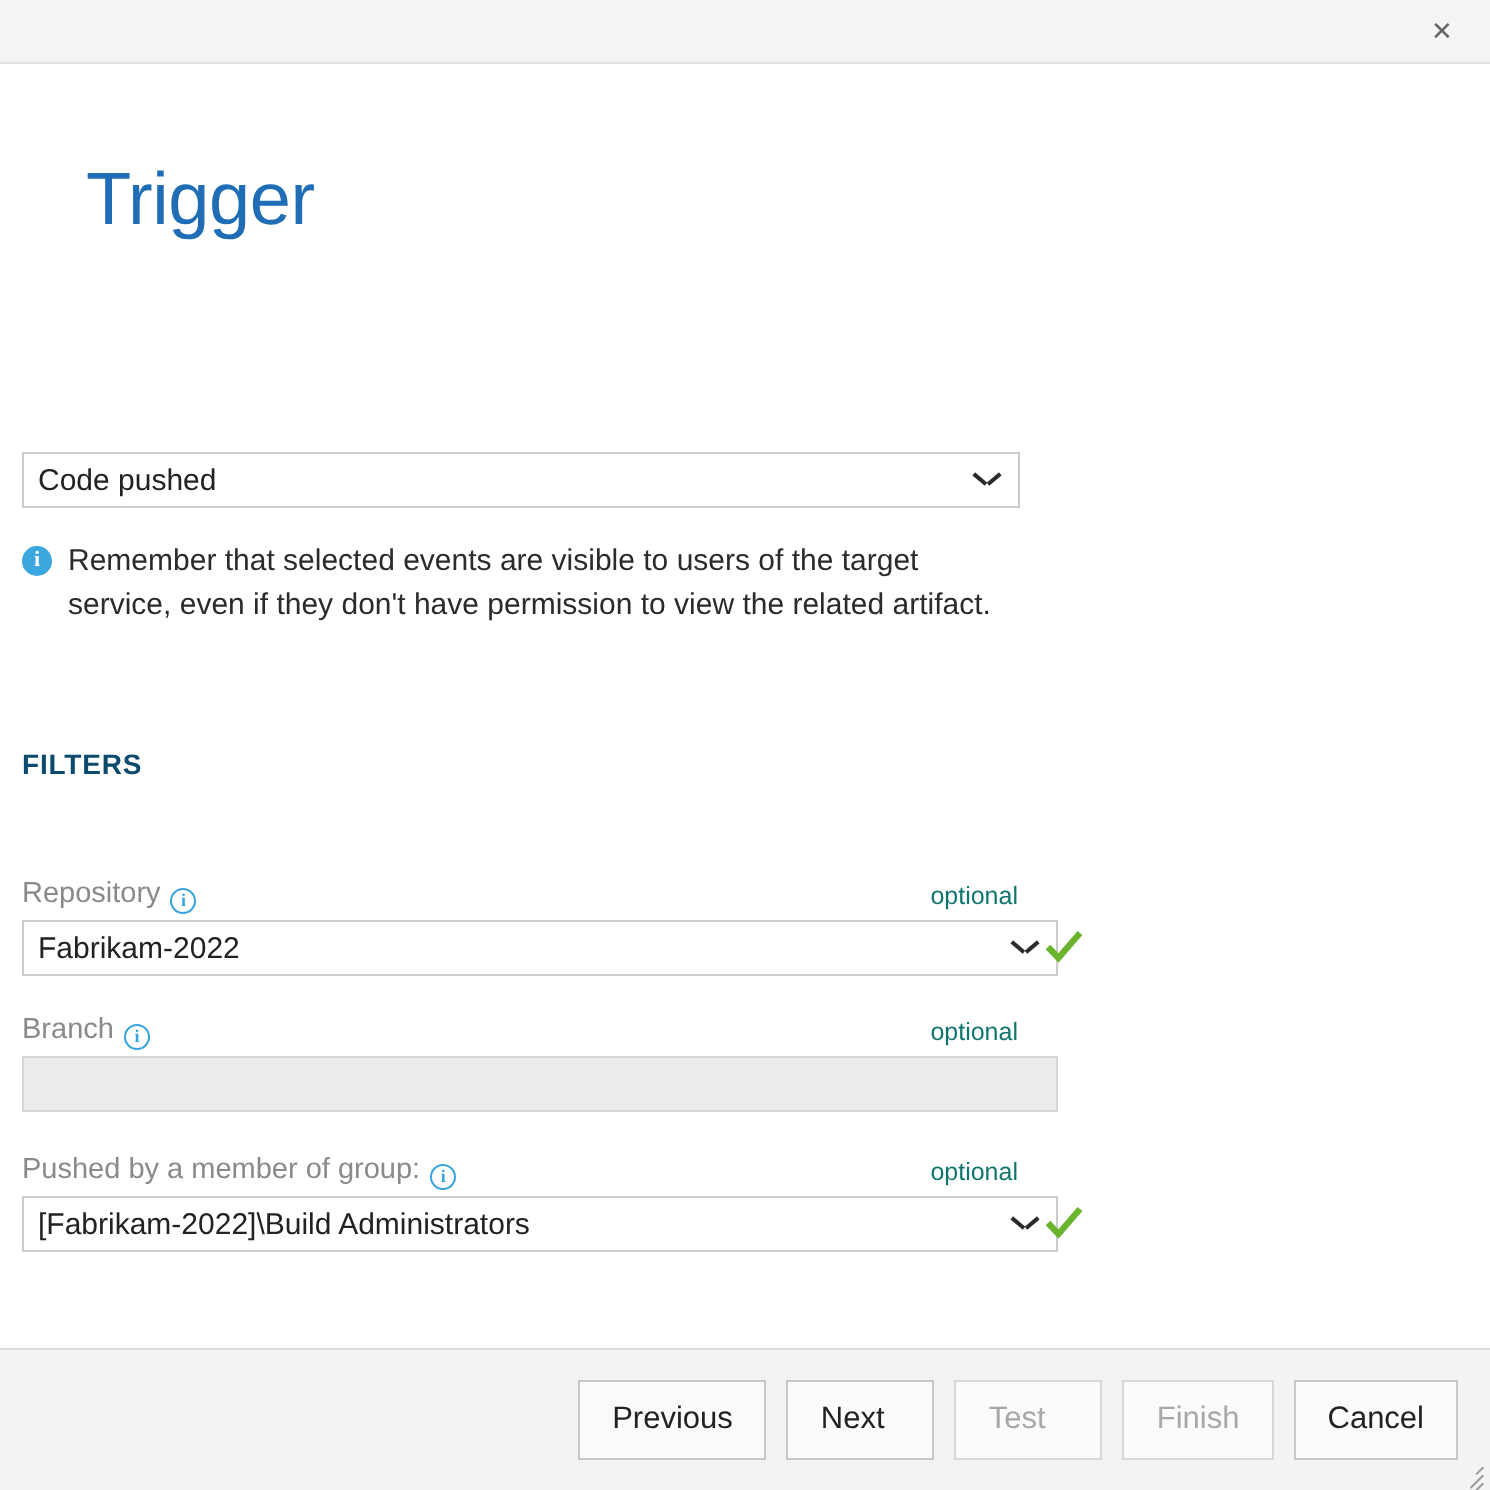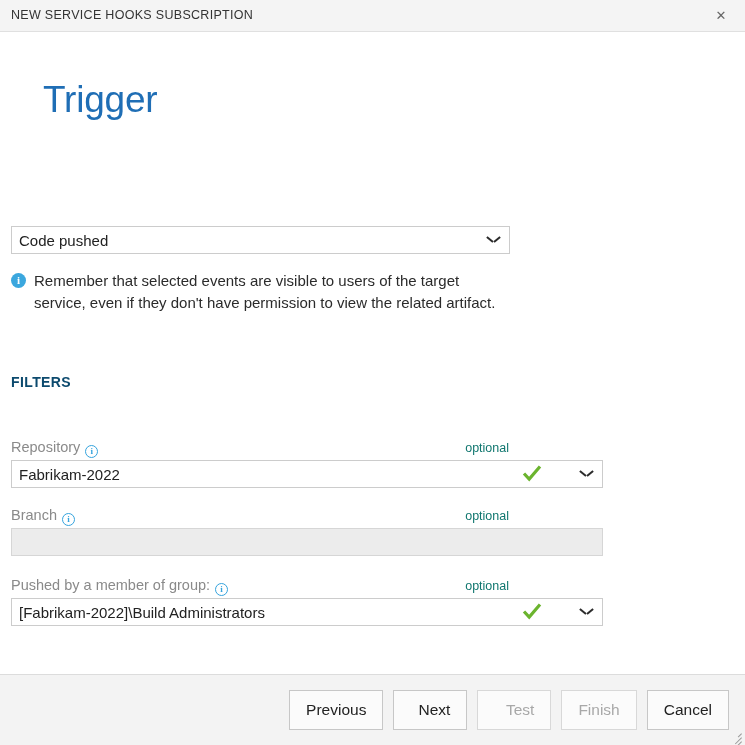--- a/index.html
+++ b/index.html
@@ -237,21 +237,21 @@
     position: relative;
     margin-top: 3px;
     height: 28px;
     width: 534px;
   }
   .row-control .select-box,
   .row-control .text-box {
     position: absolute;
     left: 0;
     top: 0;
-    width: 592px;
+    width: 518px;
     height: 28px;
     text-decoration: underline;
   }
   .text-box {
     box-sizing: border-box;
     border: 1px solid #d6d6d6;
     background: #ececec;
     font-size: 15px;
     color: #555555;
     padding: 0 7px;
@@ -288,21 +288,21 @@
     min-width: 74px;
     height: 40px;
     padding: 0 16px;
     box-sizing: border-box;
     border: 1px solid #c7c7c7;
     background: #fbfbfb;
     color: #222222;
     font-family: "Liberation Sans", sans-serif;
     font-size: 15.5px;
     line-height: 38px;
-    text-align: right;
+    text-align: left;
     cursor: pointer;
     white-space: nowrap;
   }
   .btn.disabled {
     color: #a8a8a8;
     border-color: #d8d8d8;
     background: #fbfbfb;
     cursor: default;
   }
 
@@ -326,21 +326,20 @@
   .resize-grip i:nth-child(1) { bottom: 2px;  width: 13px; }
   .resize-grip i:nth-child(2) { bottom: 6px;  width: 9px; }
   .resize-grip i:nth-child(3) { bottom: 10px; width: 5px; }
 </style>
 </head>
 <body>
 
 <div class="dialog">
 
   <div class="titlebar">
-    <div class="titlebar-text">NEW SERVICE HOOKS SUBSCRIPTION</div>
     <div class="titlebar-close">✕</div>
   </div>
 
   <div class="content">
 
     <div class="page-title">Trigger</div>
 
     <div class="evt-select-wrap">
       <div class="select-box">
         <span class="sel-text">Code pushed</span>

